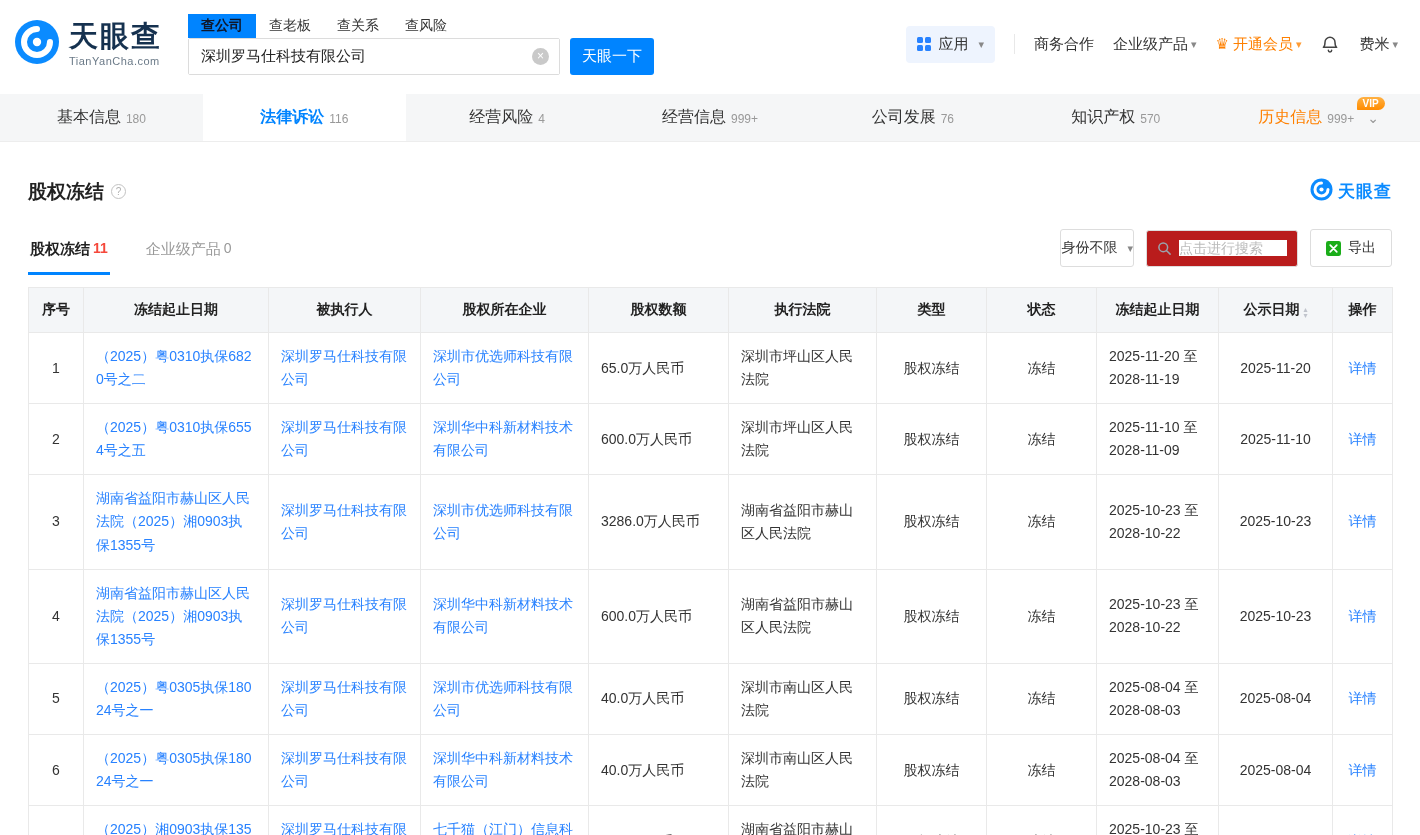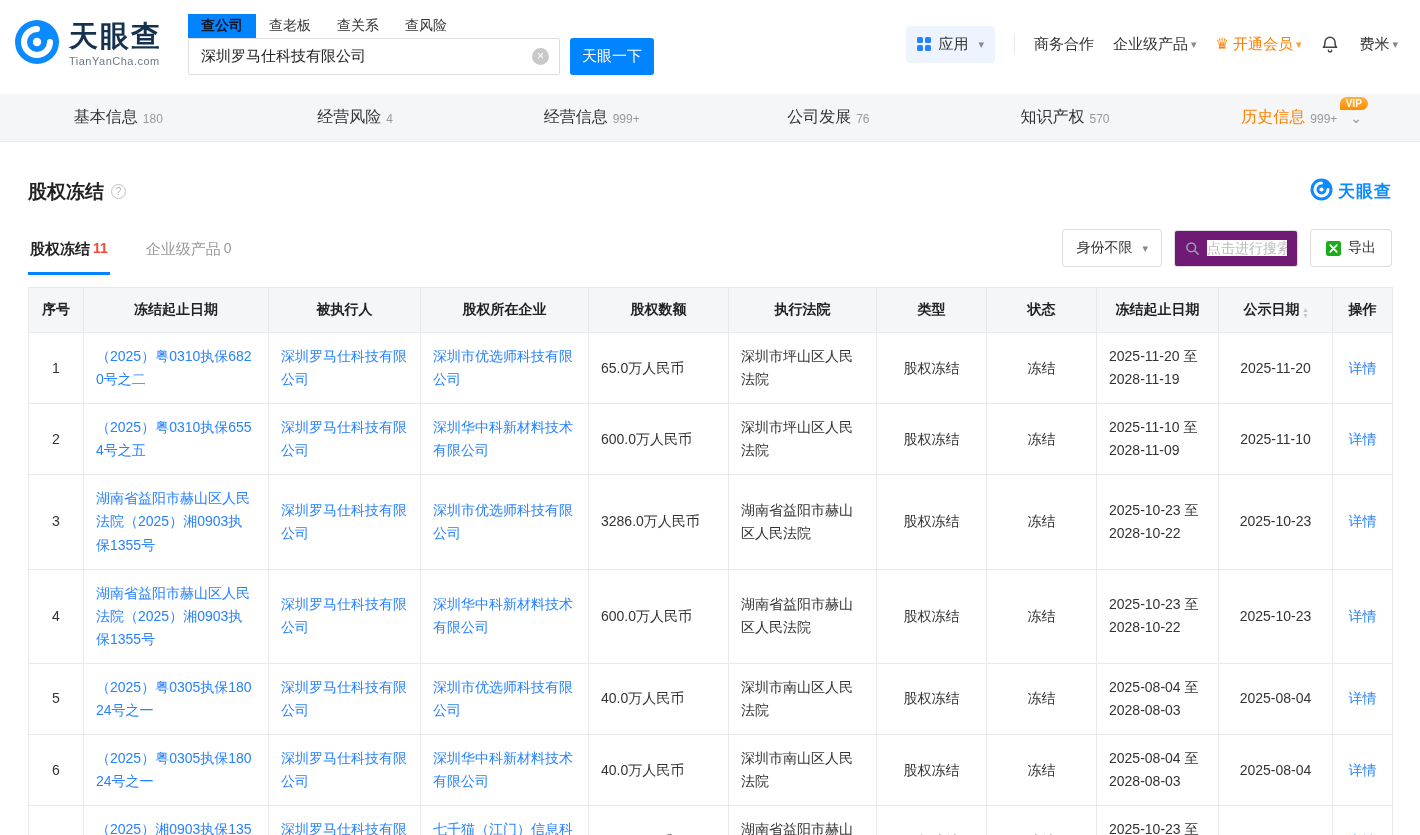--- a/index.html
+++ b/index.html
@@ -62,24 +62,24 @@
   .watermark { margin-left: auto; display: flex; align-items: center; gap: 5px; }
   .wm-text { color: #0b8bff; font-weight: bold; font-size: 17px; letter-spacing: 1px; }
 
   .subtabs-row { display: flex; align-items: flex-end; margin-top: 24px; }
   .subtabs { display: flex; gap: 34px; }
   .subtab { font-size: 15px; color: #999; padding: 8px 2px 13px; cursor: pointer; display: flex; gap: 3px; }
   .subtab.active { color: #222; font-weight: bold; border-bottom: 3px solid #0084ff; }
   .subtab .cnt { font-size: 14px; color: #999; }
   .subtab .cnt.red { color: #f5483b; }
   .controls { margin-left: auto; display: flex; align-items: center; gap: 12px; padding-bottom: 8px; }
-  .identity-btn { border: 1px solid #ddd; border-radius: 3px; padding: 9px 13px; font-size: 14px; color: #333;
+  .identity-btn { border: 1px solid #ddd; border-radius: 3px; padding: 9px 0; font-size: 14px; color: #333;
     display: flex; align-items: center; gap: 7px; cursor: pointer; background: #fff; }
-  .table-search { border: 1px solid #ddd; border-radius: 3px; width: 124px; height: 37px; display: flex;
-    align-items: center; padding: 0 10px; gap: 7px; background: #701a75; }
+  .table-search { border: 1px solid #ddd; border-radius: 3px; width: 152px; height: 37px; display: flex;
+    align-items: center; padding: 0 10px; gap: 7px; background: #b91c1c; }
   .table-search input { border: none; outline: none; width: 100%; font-size: 14px; color: #333; font-family: inherit; }
   .table-search input::placeholder { color: #bbb; }
   .export-btn { border: 1px solid #ddd; border-radius: 3px; padding: 9px 15px; display: flex; align-items: center;
     gap: 7px; font-size: 14px; color: #333; cursor: pointer; background: #fff; }
 
   
   .freeze-table { width: 1364px; border-collapse: collapse; margin-top: 12px; table-layout: fixed; }
   .freeze-table th, .freeze-table td { border: 1px solid #e9e9e9; font-size: 14px; vertical-align: middle;
     word-break: break-all; }
   .freeze-table th { background: #f4f6f8; color: #222; font-weight: bold; text-align: center;
@@ -159,20 +159,24 @@
       <span>费米</span>
       <span class="caret">▾</span>
     </span>
   </div>
 </header>
 
 <nav class="main-tabs">
     <div class="main-tab">
       <span>基本信息</span>
       <span class="count">180</span>
+    </div>
+    <div class="main-tab active">
+      <span>法律诉讼</span>
+      <span class="count">116</span>
     </div>
     <div class="main-tab">
       <span>经营风险</span>
       <span class="count">4</span>
     </div>
     <div class="main-tab">
       <span>经营信息</span>
       <span class="count">999+</span>
     </div>
     <div class="main-tab">

